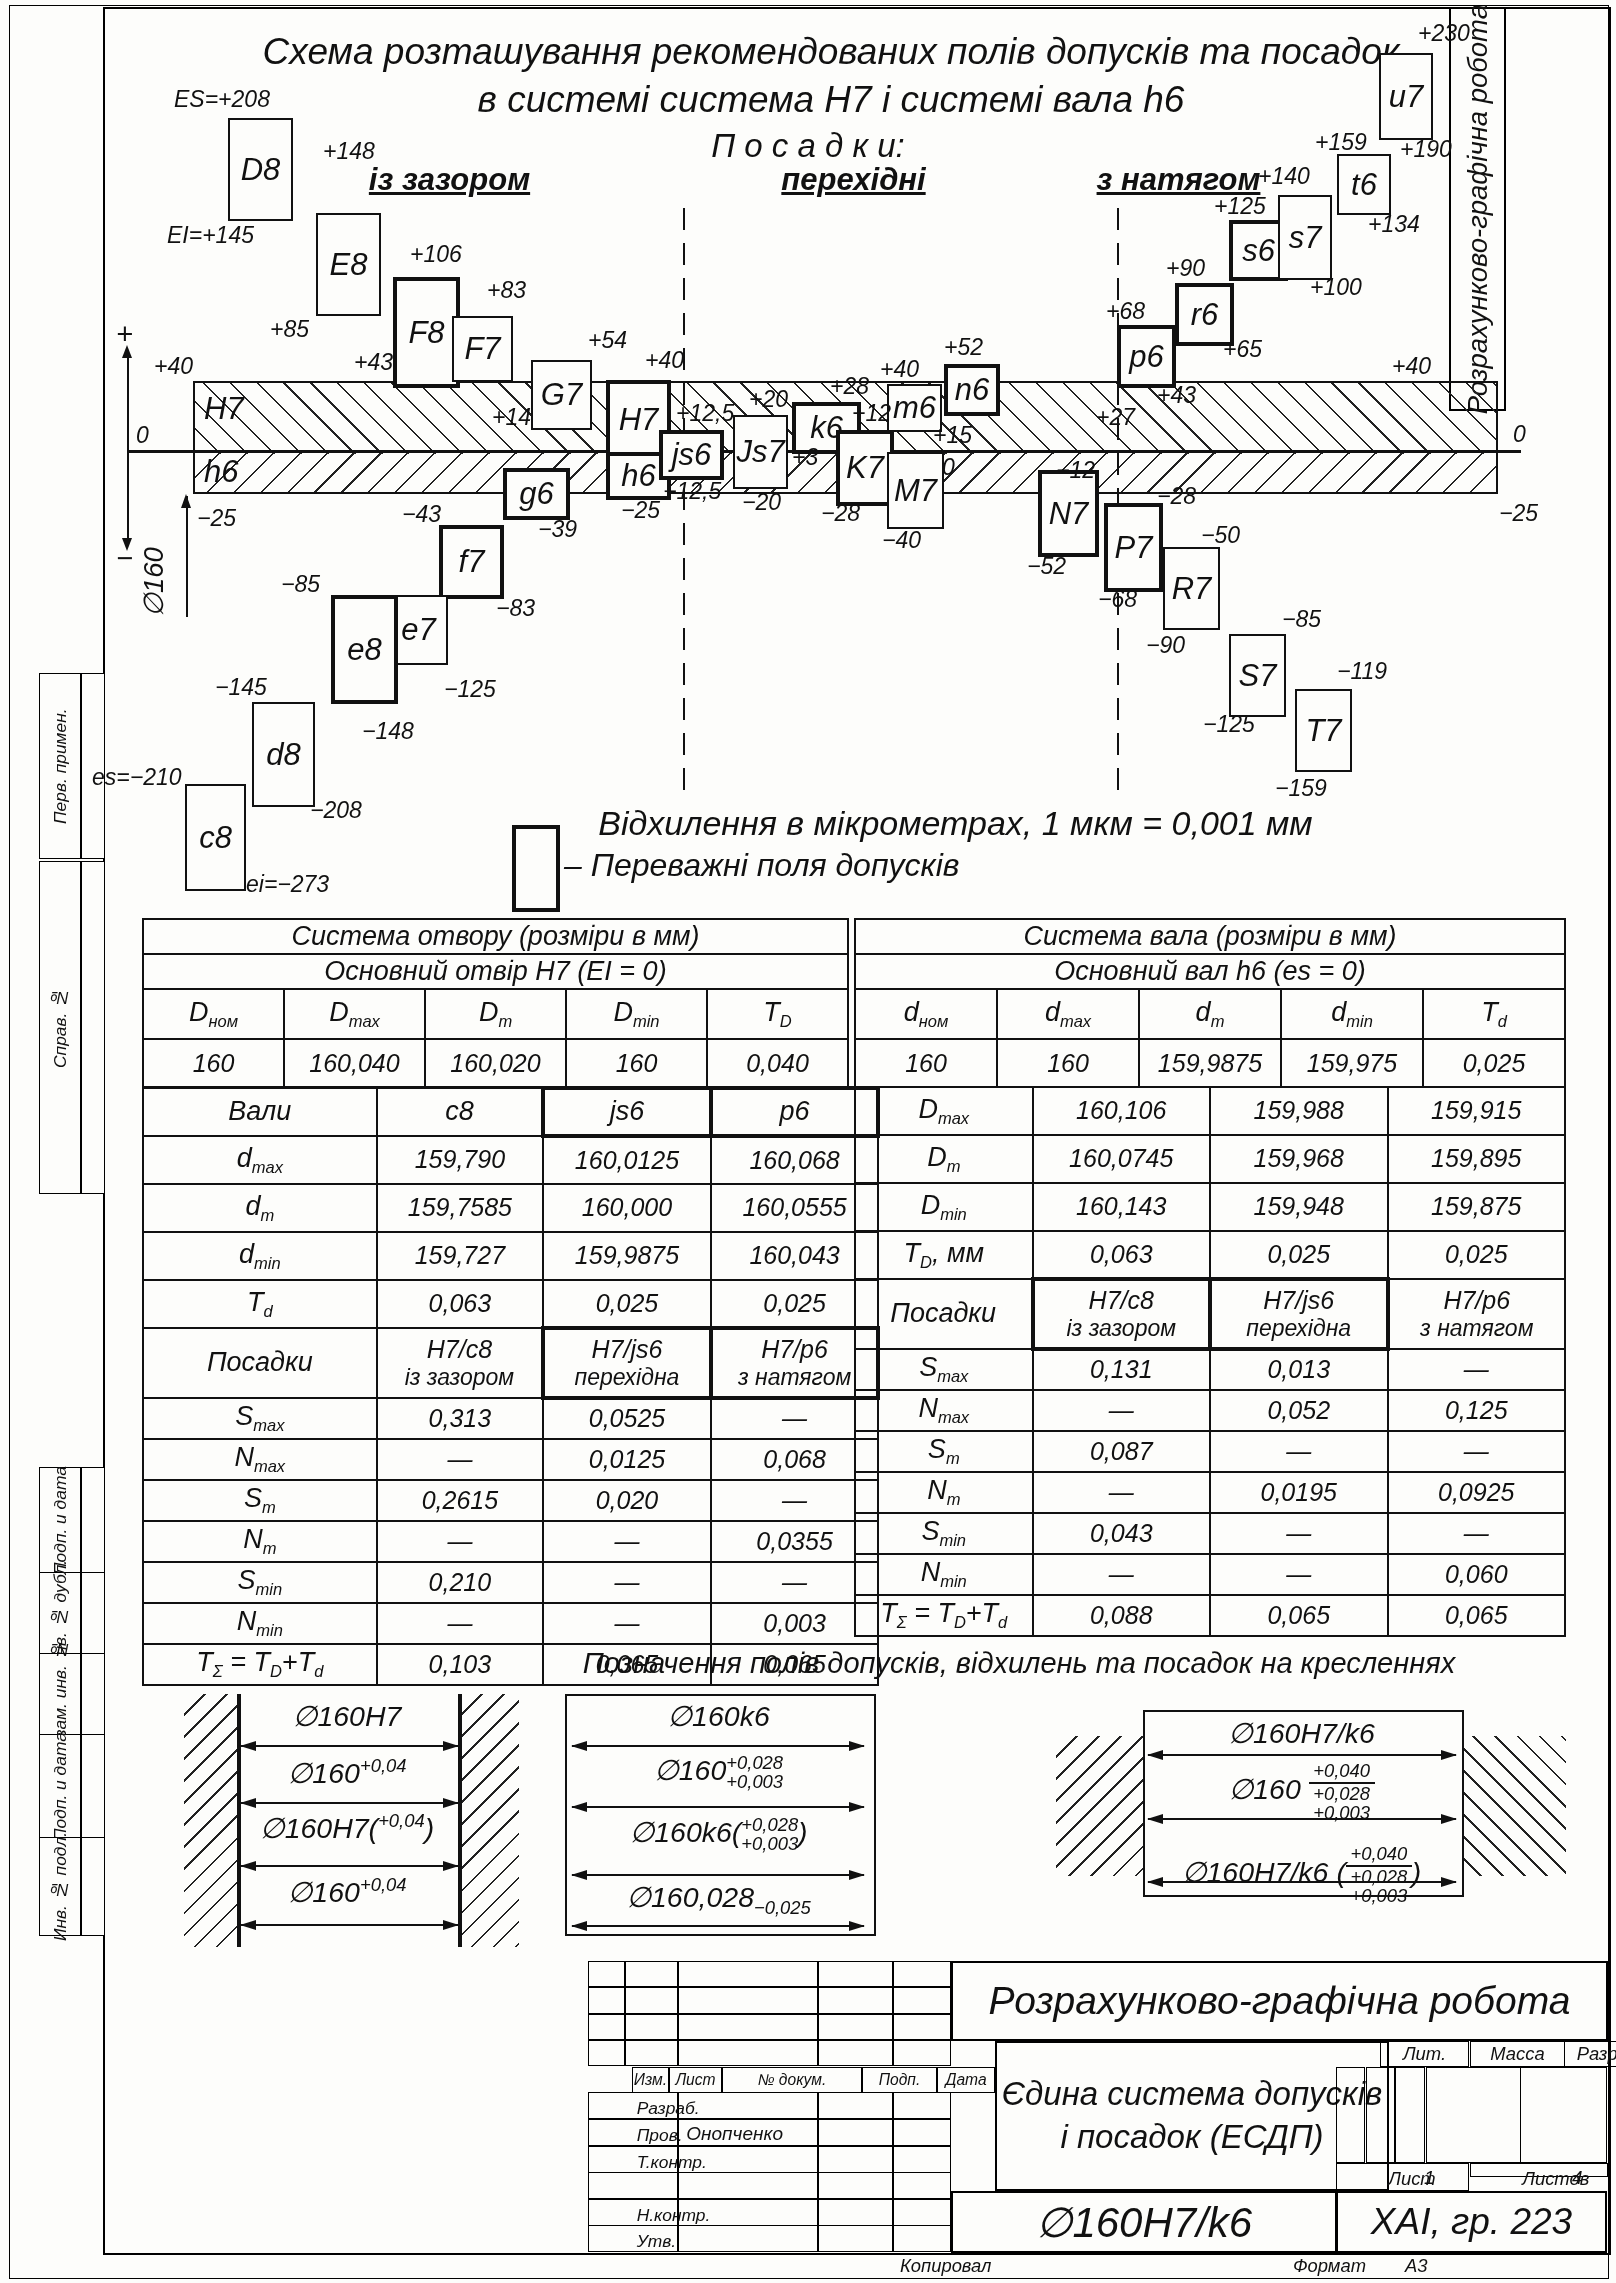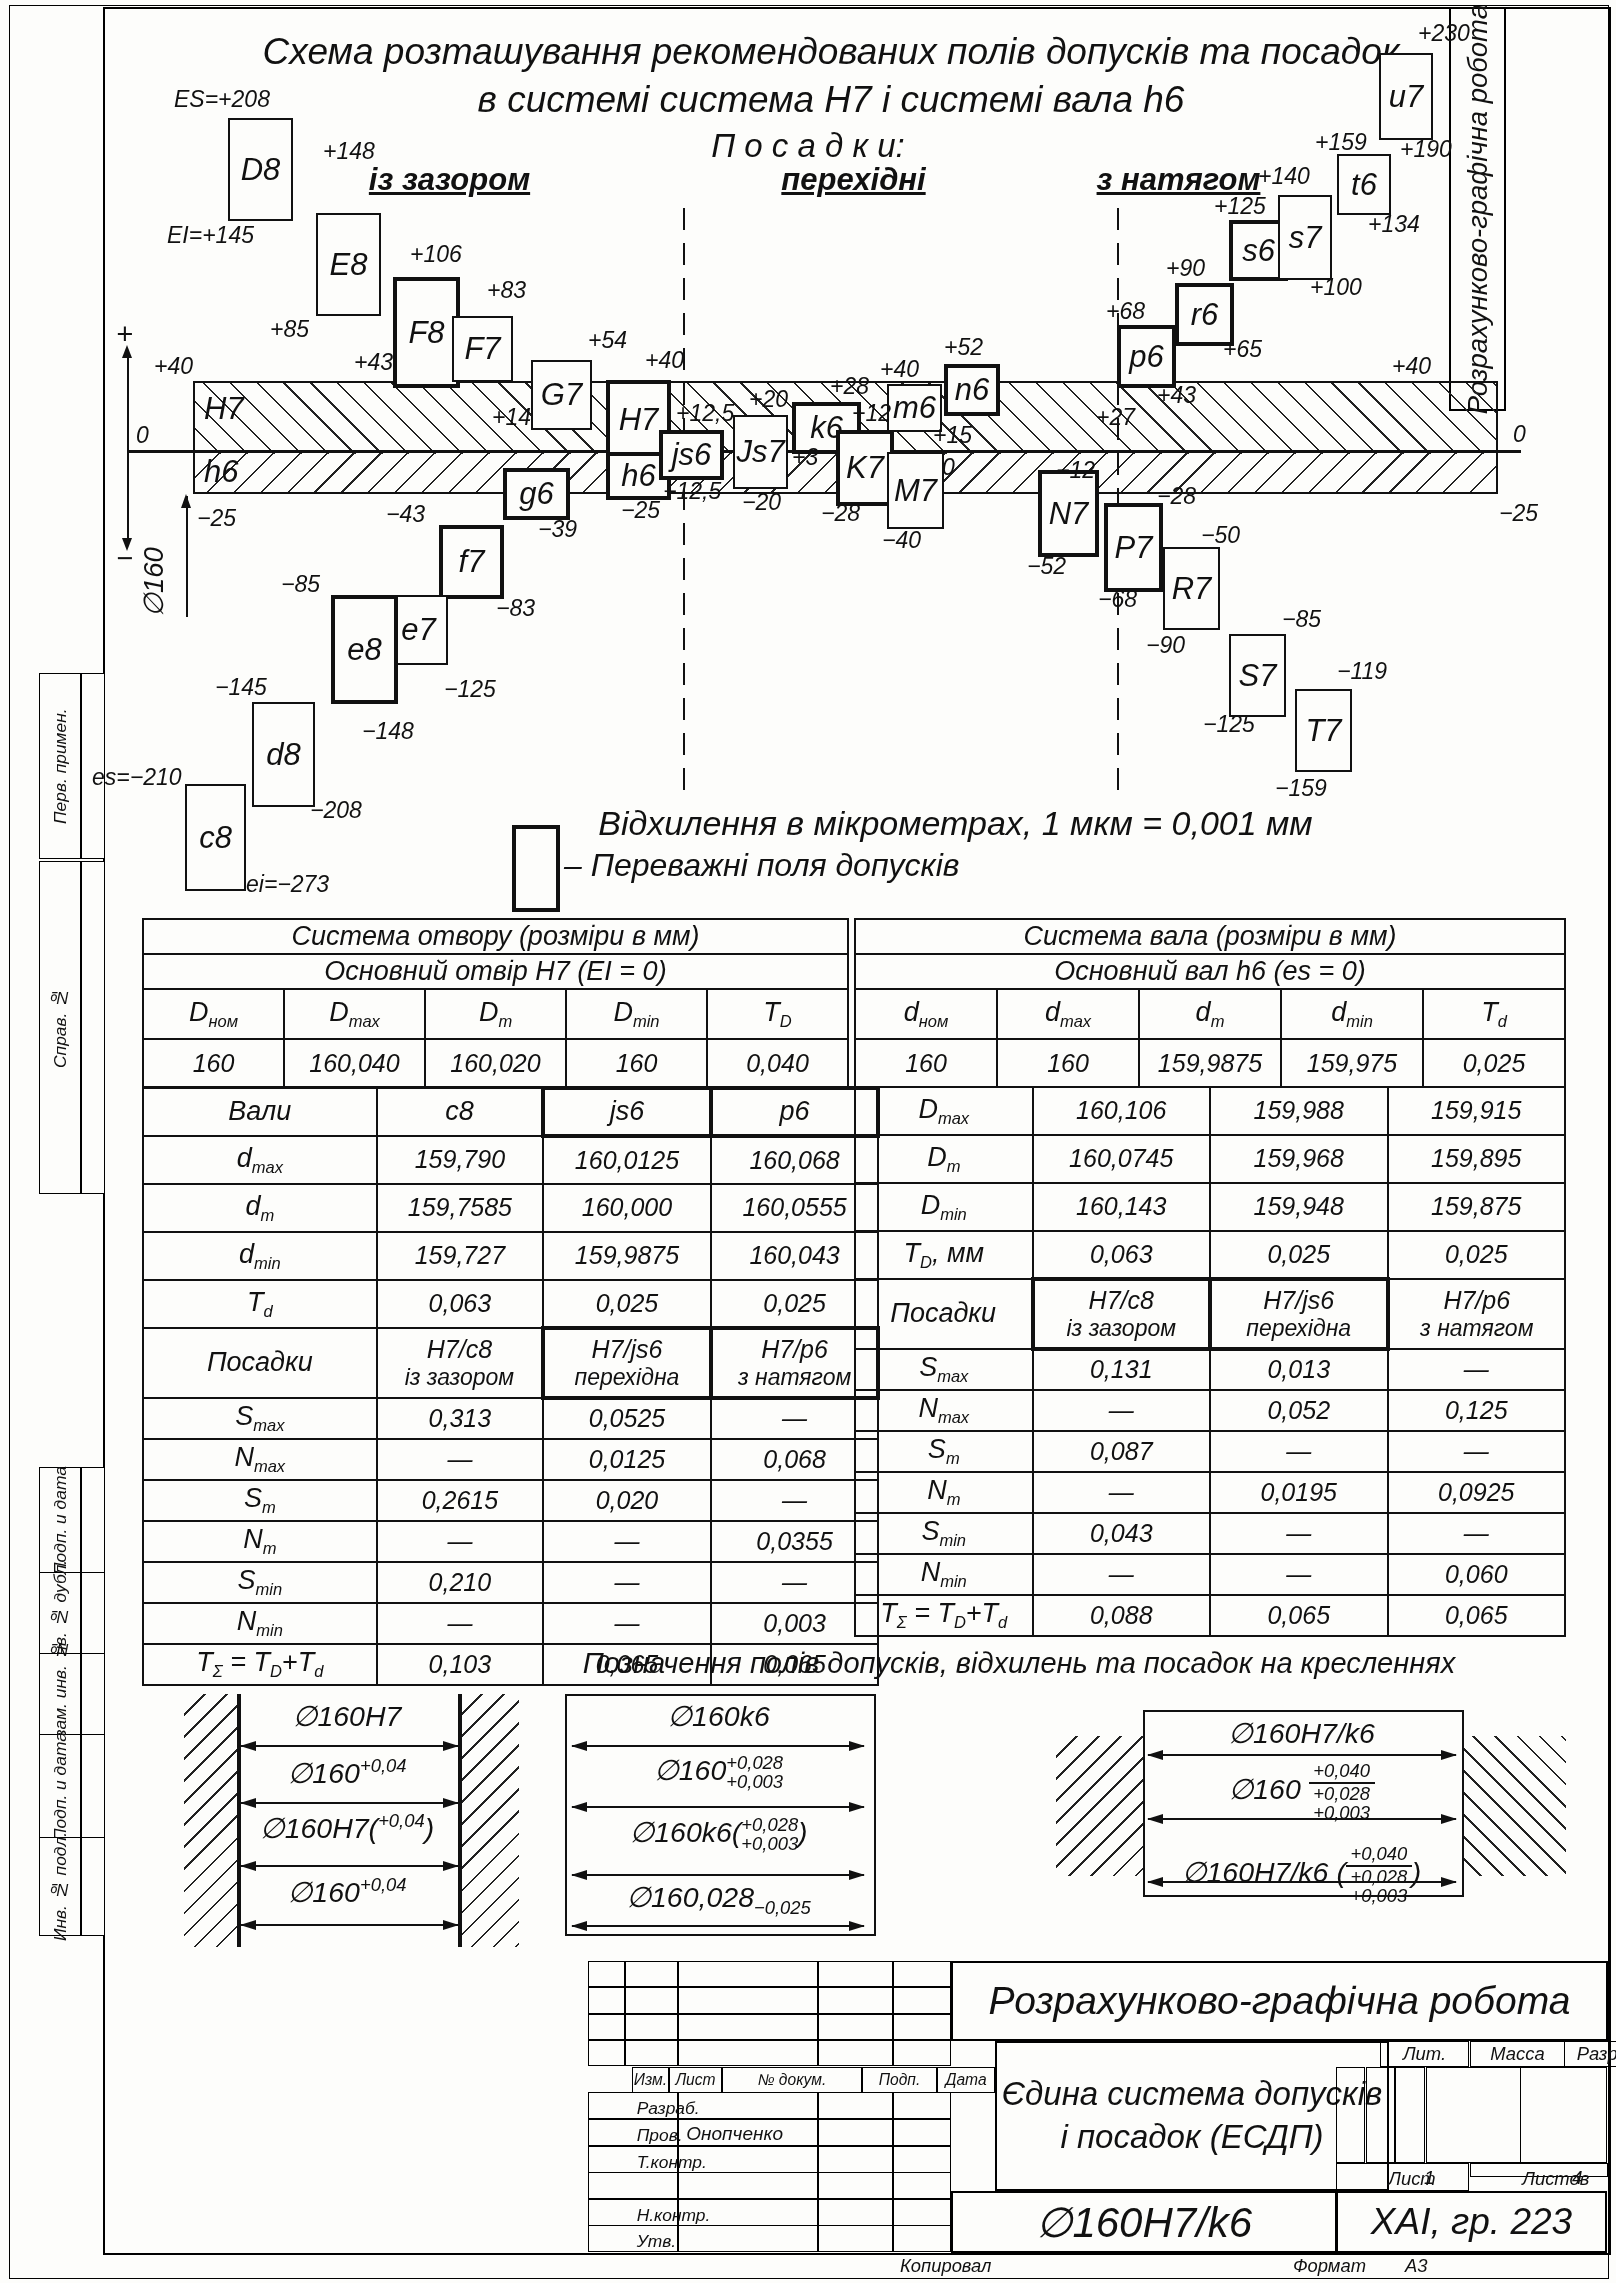--- a/index.html
+++ b/index.html
@@ -193,21 +193,21 @@
       <div class="dlab" style="left: 323px; top: 138px;">+148</div>
       <div class="dlab" style="left: 270px; top: 316px;">+85</div>
       <div class="dlab" style="left: 410px; top: 241px;">+106</div>
       <div class="dlab" style="left: 487px; top: 277px;">+83</div>
       <div class="dlab" style="left: 354px; top: 349px;">+43</div>
       <div class="dlab" style="left: 588px; top: 327px;">+54</div>
       <div class="dlab" style="left: 492px; top: 404px;">+14</div>
       <div class="dlab" style="left: 645px; top: 347px;">+40</div>
       <div class="dlab" style="left: 621px; top: 497px;">−25</div>
       <div class="dlab" style="left: 538px; top: 516px;">−39</div>
-      <div class="dlab" style="left: 386px; top: 501px;">−43</div>
+      <div class="dlab" style="left: 402px; top: 501px;">−43</div>
       <div class="dlab" style="left: 496px; top: 595px;">−83</div>
       <div class="dlab" style="left: 281px; top: 571px;">−85</div>
       <div class="dlab" style="left: 362px; top: 718px;">−148</div>
       <div class="dlab" style="left: 444px; top: 676px;">−125</div>
       <div class="dlab" style="left: 215px; top: 674px;">−145</div>
       <div class="dlab" style="left: 310px; top: 797px;">−208</div>
       <div class="dlab" style="left: 92px; top: 764px;">es=−210</div>
       <div class="dlab" style="left: 246px; top: 871px;">ei=−273</div>
       <div class="dlab" style="left: 676px; top: 400px;">+12,5</div>
       <div class="dlab" style="left: 663px; top: 478px;">−12,5</div>

